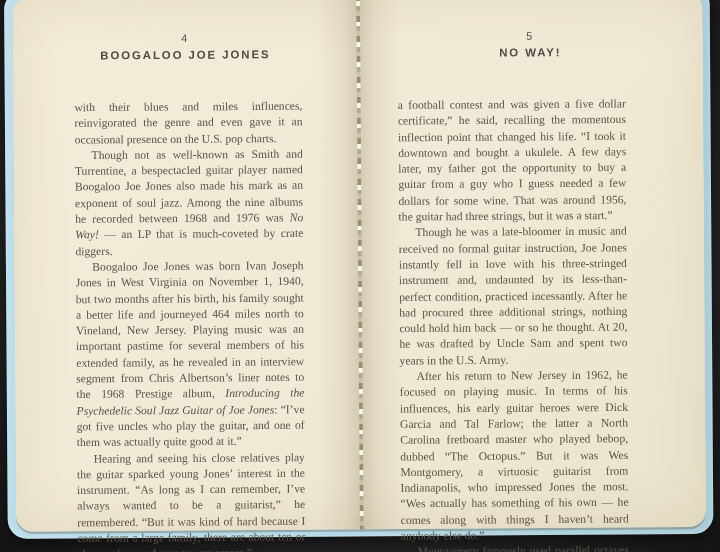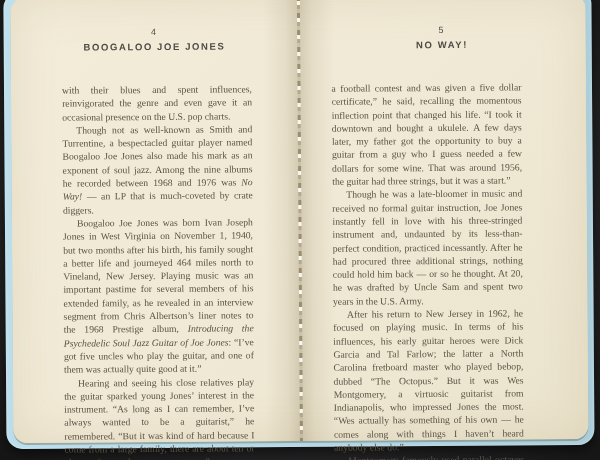--- a/index.html
+++ b/index.html
@@ -62,21 +62,21 @@
 
 <div class="photo">
   <div class="booklet">
     <div class="cover"></div>
     <div class="pages">
 
       <div class="page page-left">
         <div class="pagenum">4</div>
         <div class="pagetitle">BOOGALOO JOE JONES</div>
         <div class="bodytext">
-            <p class="para"><span>with their blues and spent influences, reinvigorated the genre and even gave it an occasional presence on the U.S. pop charts.</span></p>
+            <p class="para"><span>with their blues and miles influences, reinvigorated the genre and even gave it an occasional presence on the U.S. pop charts.</span></p>
             <p class="para indent"><span>Though not as well-known as Smith and Turrentine, a bespectacled guitar player named Boogaloo Joe Jones also made his mark as an exponent of soul jazz. Among the nine albums he recorded between 1968 and 1976 was </span><span class="ital">No Way!</span><span> — an LP that is much-coveted by crate diggers.</span></p>
             <p class="para indent"><span>Boogaloo Joe Jones was born Ivan Joseph Jones in West Virginia on November 1, 1940, but two months after his birth, his family sought a better life and journeyed 464 miles north to Vineland, New Jersey. Playing music was an important pastime for several members of his extended family, as he revealed in an interview segment from Chris Albertson’s liner notes to the 1968 Prestige album, </span><span class="ital">Introducing the Psychedelic Soul Jazz Guitar of Joe Jones</span><span>: “I’ve got five uncles who play the guitar, and one of them was actually quite good at it.”</span></p>
             <p class="para indent"><span>Hearing and seeing his close relatives play the guitar sparked young Jones’ interest in the instrument. “As long as I can remember, I’ve always wanted to be a guitarist,” he remembered. “But it was kind of hard because I come from a large family, there are about ten or eleven of us, and money was scarce.”</span></p>
           </div>
       </div>
 
       <div class="page page-right">
         <div class="pagenum">5</div>
         <div class="pagetitle">NO WAY!</div>
         <div class="bodytext">

